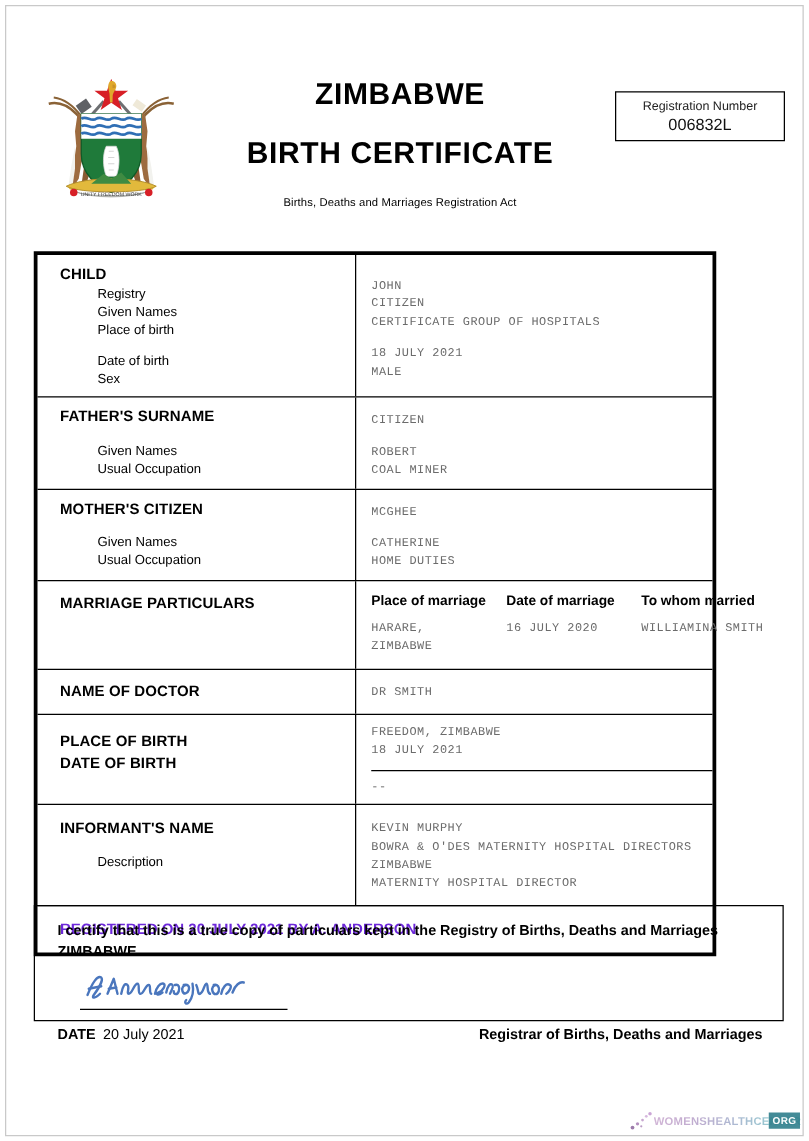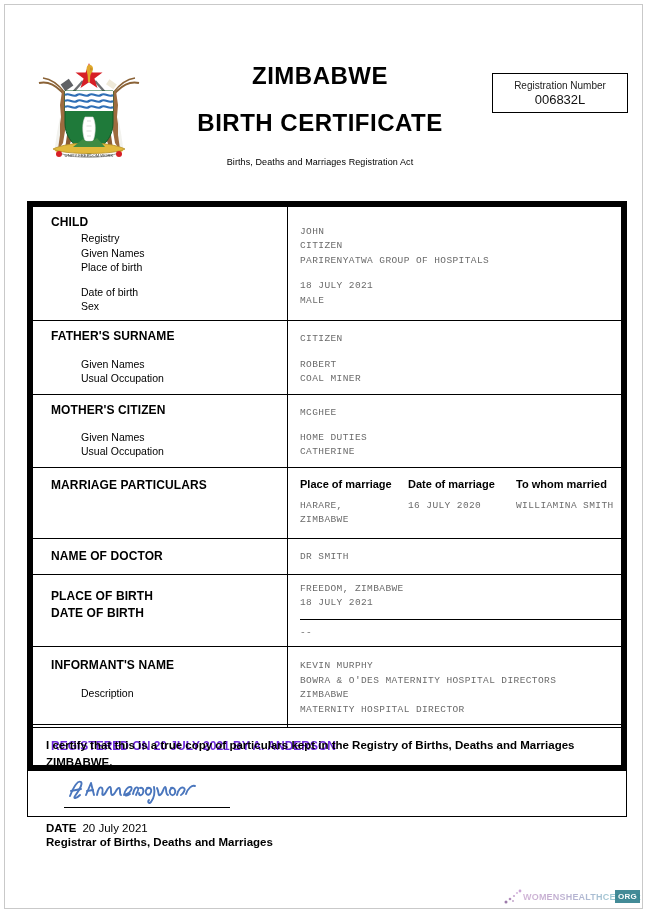--- a/index.html
+++ b/index.html
@@ -89,22 +89,22 @@
     font-size: 13px;
     color: #111;
     line-height: 1.3;
   }
 
   
   #cert-table {
     position: absolute;
     left: 22px;
     top: 196px;
-    width: 600px;
-    border: 6px solid #000000;
+    width: 546px;
+    border: 3px solid #000000;
     box-sizing: border-box;
   }
   .row {
     position: relative;
     display: flex;
     border-bottom: 1px solid #000;
     box-sizing: border-box;
   }
   .row:last-child { border-bottom: none; }
   .col-left {
@@ -223,21 +223,20 @@
     top: 33px;
     width: 166px;
     height: 0;
     border-top: 1px solid #000;
   }
   #certify-footer {
     display: flex;
     justify-content: space-between;
     align-items: baseline;
     margin-top: 4px;
-    flex-direction: column;
   }
   .date-label {
     font-size: 11.5px;
     font-weight: bold;
     color: #000;
   }
   .date-value {
     font-size: 11.5px;
     font-weight: normal;
     color: #000;
@@ -367,21 +366,21 @@
         <div class="sub-label">Given Names</div>
         <div class="sub-label">Place of  birth</div>
         <div class="spacer-line"></div>
         <div class="sub-label">Date of  birth</div>
         <div class="sub-label">Sex</div>
       </div>
       <div class="col-right">
         <div class="spacer-line"></div>
         <div class="data">JOHN</div>
         <div class="data">CITIZEN</div>
-        <div class="data">PARIRENYATWA GROUP OF HOSPITALS</div>
+        <div class="data">CERTIFICATE GROUP OF HOSPITALS</div>
         <div class="spacer-line"></div>
         <div class="data">18 JULY 2021</div>
         <div class="data">MALE</div>
       </div>
     </div>
 
     <div class="row">
       <div class="col-left">
         <div class="sec-head">FATHER'S SURNAME</div>
         <div class="spacer-line"></div>
@@ -399,22 +398,22 @@
     <div class="row">
       <div class="col-left">
         <div class="sec-head">MOTHER'S CITIZEN</div>
         <div class="spacer-line"></div>
         <div class="sub-label">Given Names</div>
         <div class="sub-label">Usual Occupation</div>
       </div>
       <div class="col-right">
         <div class="data" style="padding-top:4px">MCGHEE</div>
         <div class="spacer-line"></div>
+        <div class="data">CATHERINE</div>
         <div class="data">HOME DUTIES</div>
-        <div class="data">CATHERINE</div>
       </div>
     </div>
 
     <div class="row">
       <div class="col-left" style="padding-top:9px;padding-bottom:14px">
         <div class="sec-head">MARRIAGE PARTICULARS</div>
       </div>
       <div class="col-right" style="padding-top:9px;padding-bottom:10px">
         <div class="mcols">
           <div class="mcol-place">

